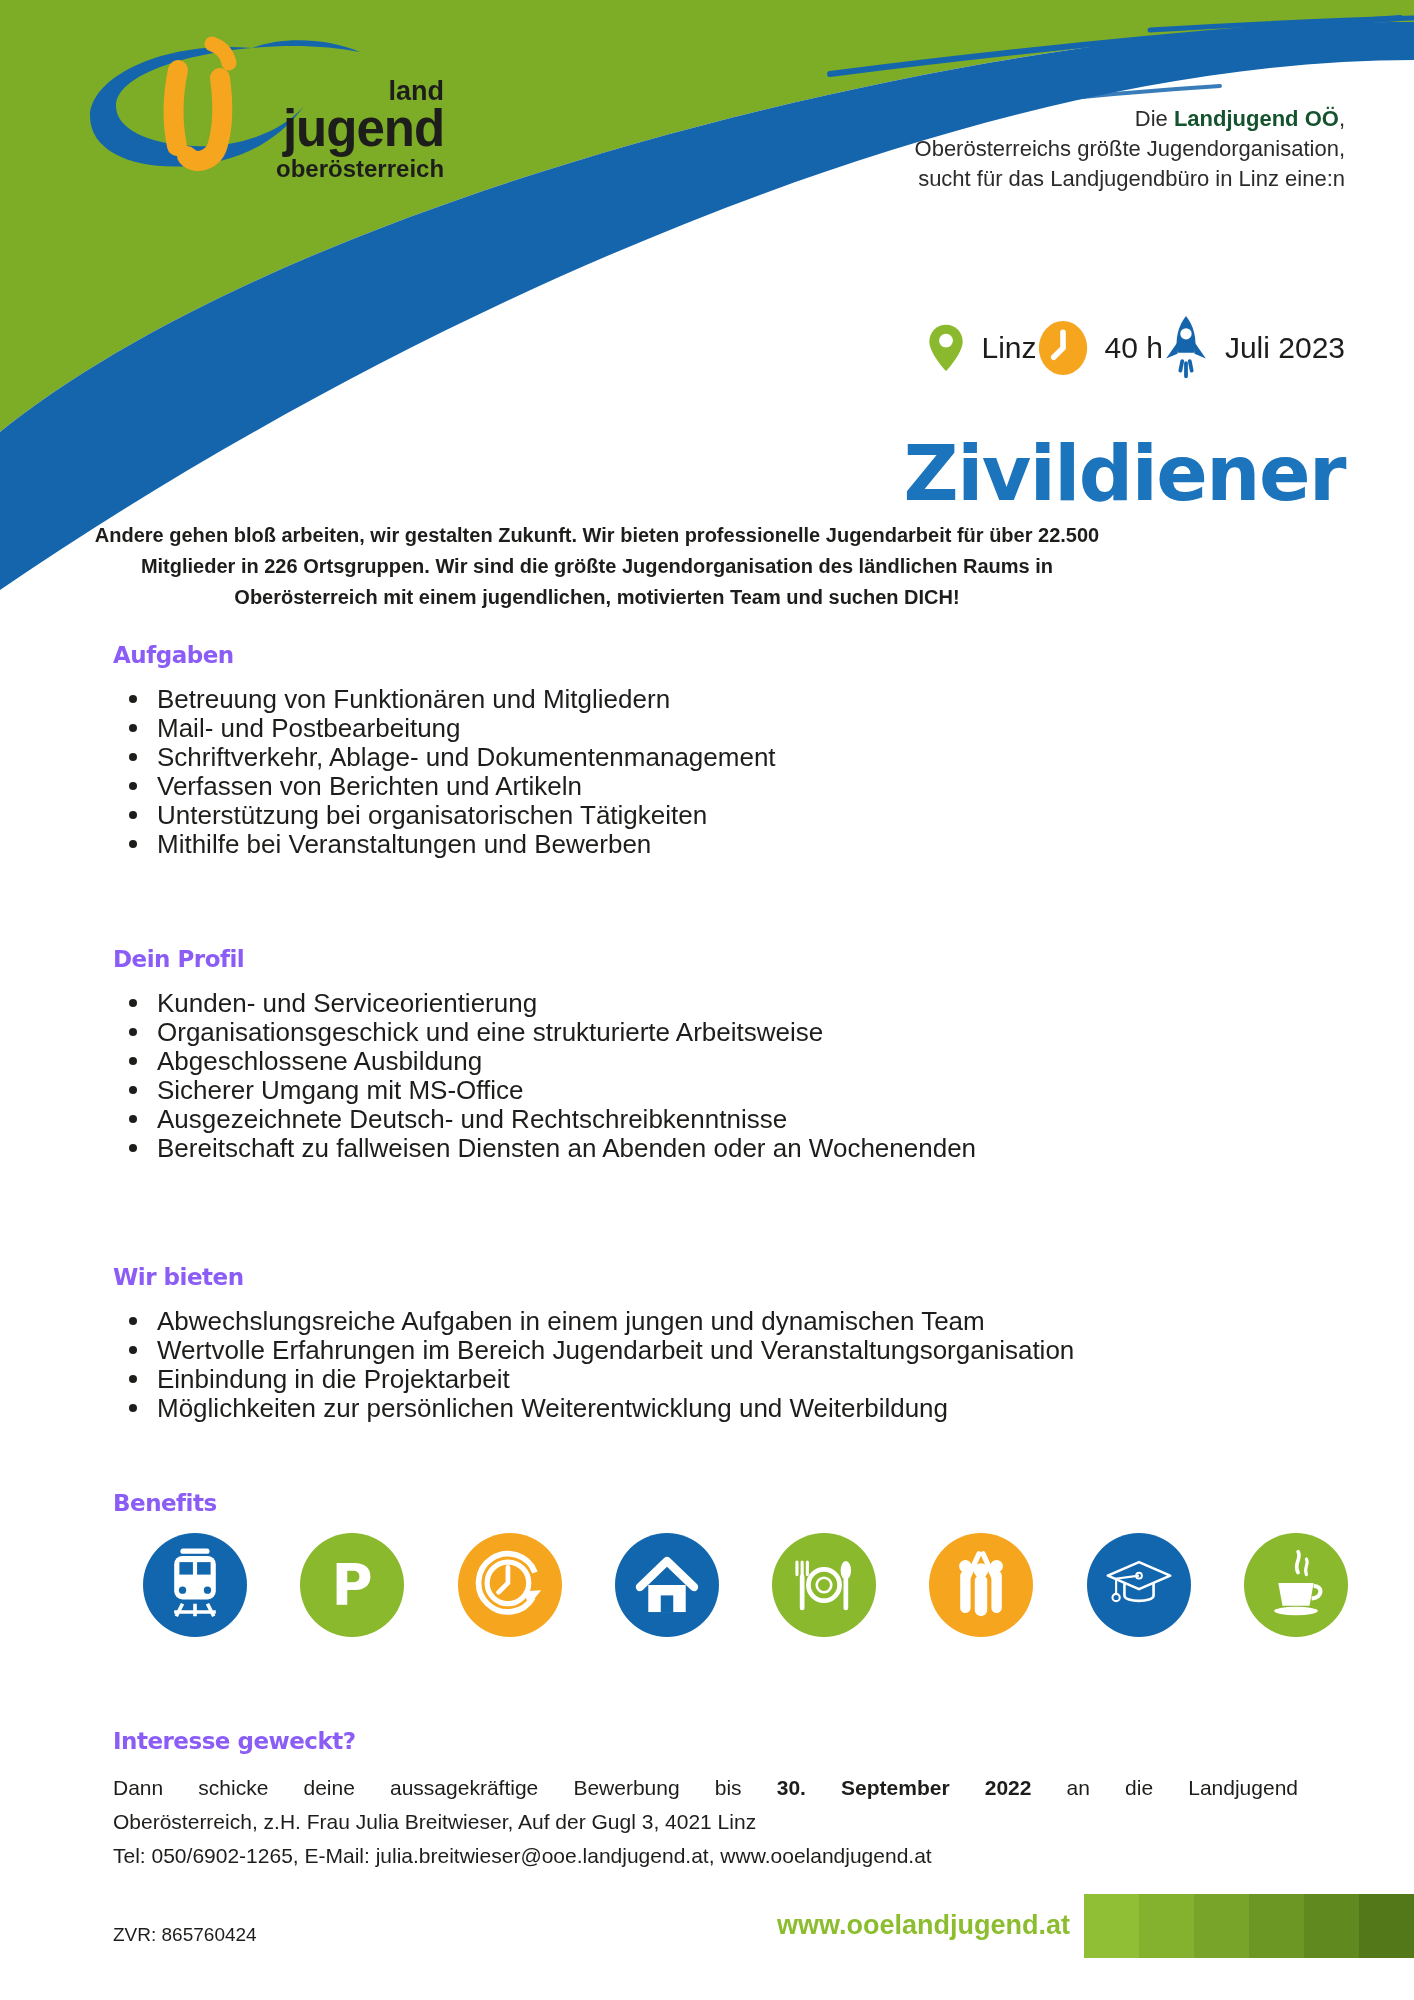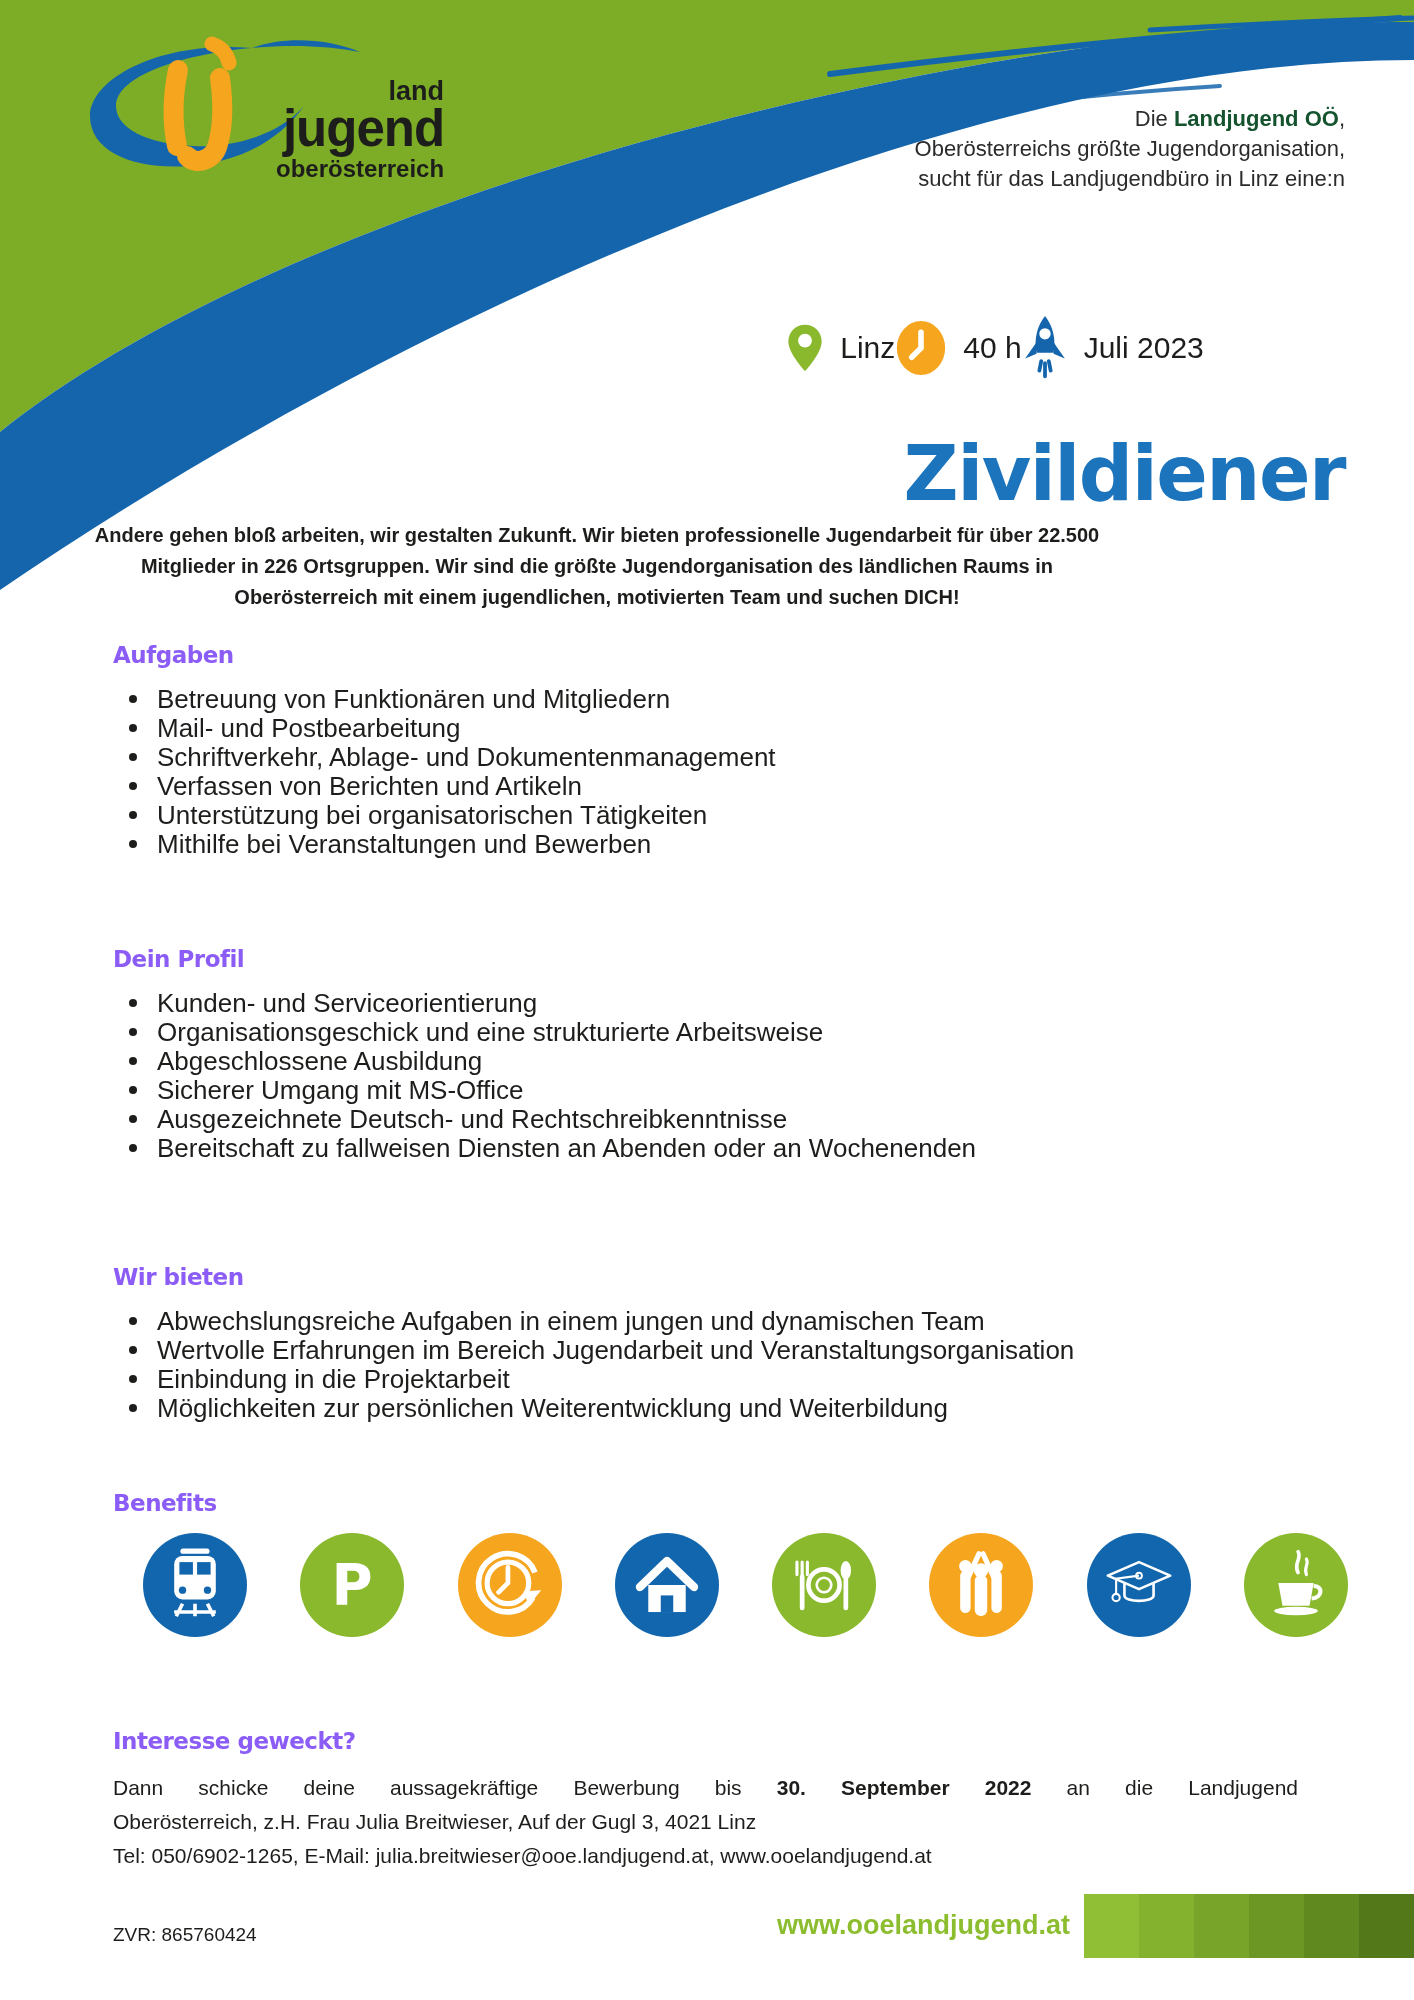--- a/index.html
+++ b/index.html
@@ -17,21 +17,21 @@
   .logo { left:70px; top:22px; width:480px; height:195px; }
   .logo .mark { position:absolute; left:12px; top:14px; }
   .logo .txt { position:absolute; left:206px; top:56px; display:flex; flex-direction:column; align-items:flex-end; }
   .logo .l1 { font-size:27px; font-weight:bold; line-height:1; }
   .logo .l2 { font-size:51px; font-weight:bold; line-height:0.95; letter-spacing:-1px; }
   .logo .l3 { font-size:24px; font-weight:bold; line-height:1; align-self:flex-end; margin-top:4px; }
 
   .hdr-right { right:69px; top:104px; text-align:right; font-size:22px; line-height:30px; color:#2b2b2b; }
   .hdr-right b { color:#14532d;text-align:center; }
 
-  .facts { left:645px; right:69px; top:308px; display:flex; justify-content:center; align-items:center; height:80px; }
+  .facts { left:645px; right:69px; top:308px; display:flex; justify-content:flex-end; align-items:center; height:80px; }
   .fact { display:flex; align-items:center; gap:16px; font-size:30px; }
 
   .title {
     right:69px; top:436px; font-family:"DejaVu Sans", sans-serif;
     font-size:76px; font-weight:bold; color:#1b74bc; letter-spacing:-1.5px; line-height:1;
   }
 
   .intro { left:92px; top:520px; width:1010px; text-align:center; font-weight:bold; font-size:20px; line-height:31px; }
 
   .section { left:113px; width:1235px; }

